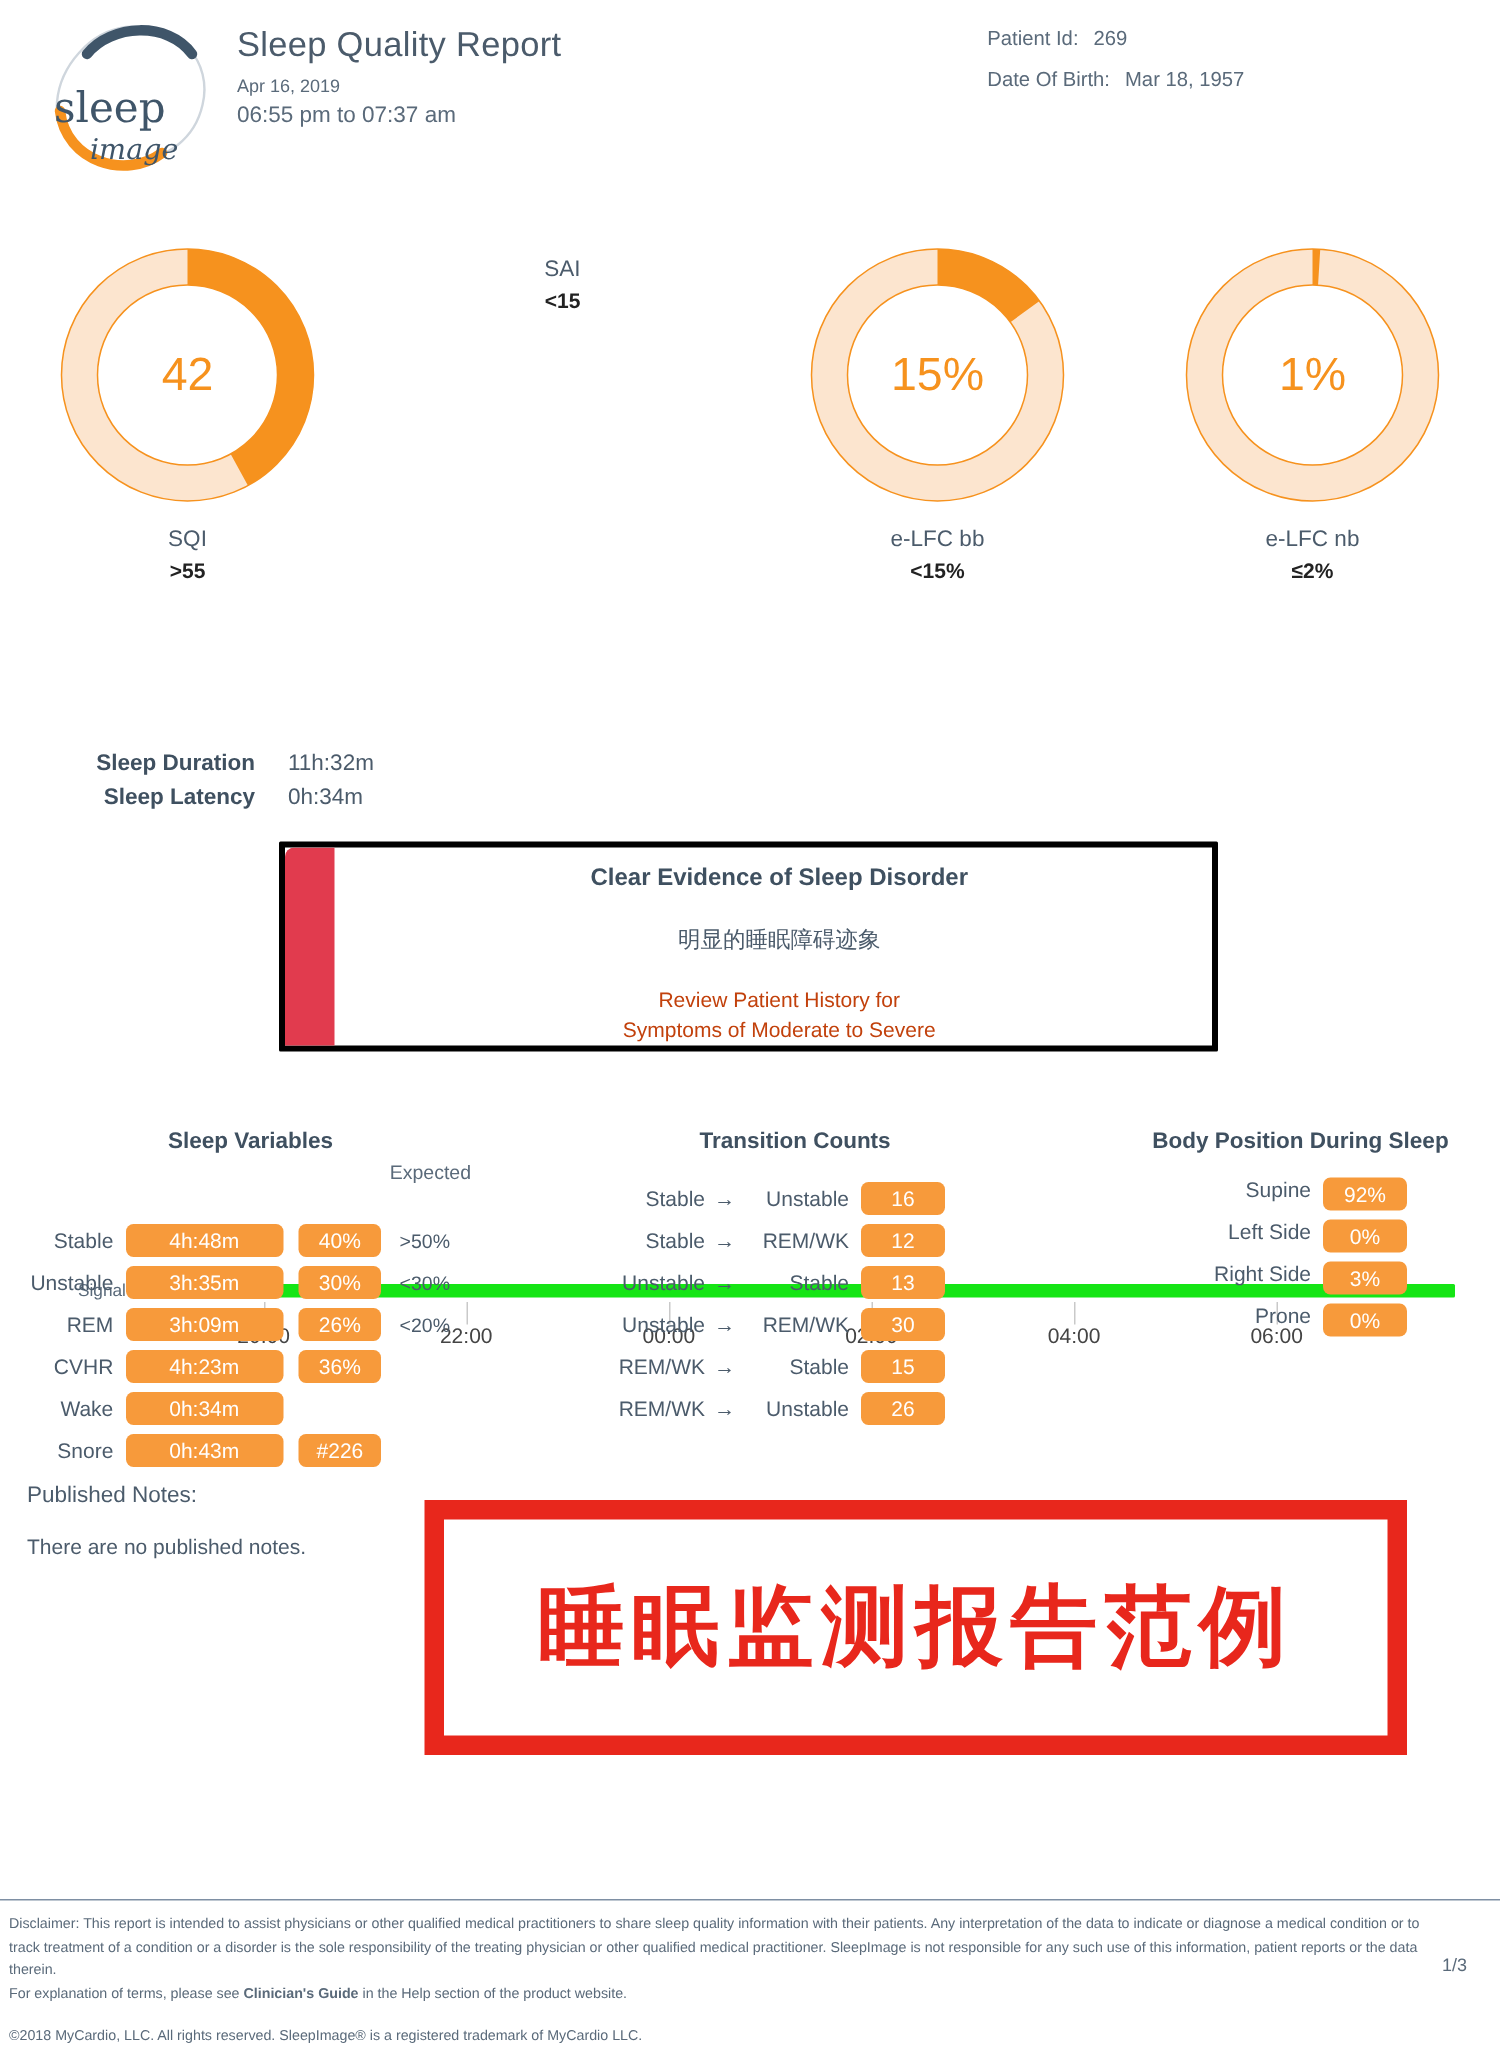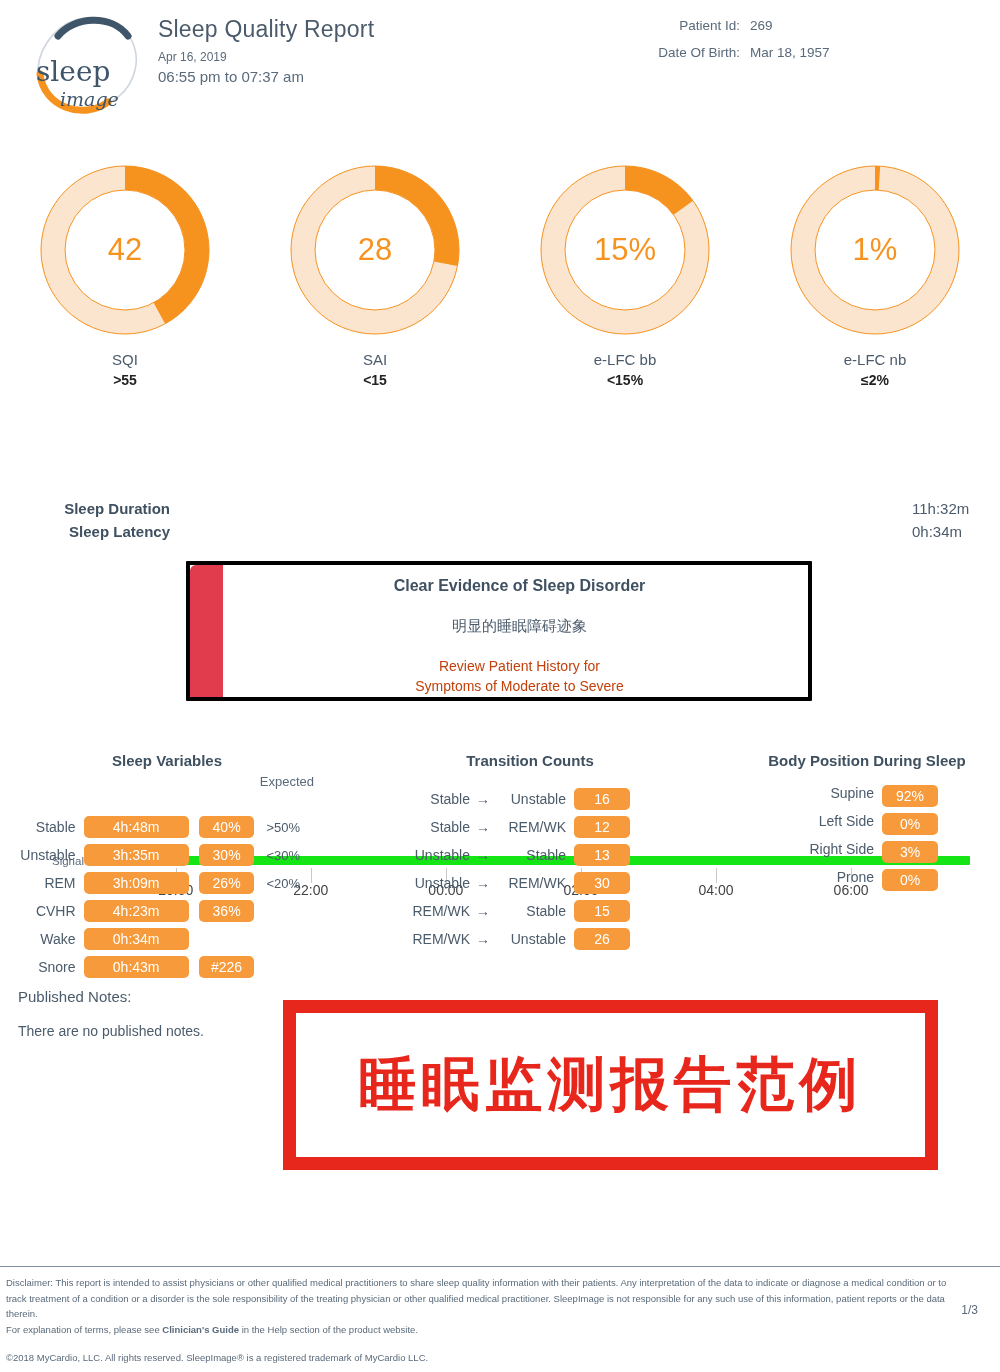--- a/index.html
+++ b/index.html
@@ -15,21 +15,21 @@
 
   
   .header { position: absolute; top: 0; left: 0; width: 1000px; height: 145px; }
   .logo-wrap { position: absolute; left: 22px; top: 8px; width: 130px; height: 125px; }
   .title-block { position: absolute; left: 158px; top: 16px; }
   .report-title { font-size: 23px; color: #4b5b6b; font-weight: 400; letter-spacing: .2px; }
   .report-date { font-size: 12px; color: #5a6a7a; margin-top: 7px; }
   .report-time { font-size: 15px; color: #5a6a7a; margin-top: 4px; }
 
   .patient-block { position: absolute; right: 158px; top: 18px; font-size: 13.5px; }
-  .pt-row { display: flex; justify-content: flex-end; margin-bottom: 12px; white-space: nowrap; }
+  .pt-row { display: flex; justify-content: flex-start; margin-bottom: 12px; white-space: nowrap; }
   .pt-label { color: #5a6a7a; text-align: right; }
   .pt-value { color: #5a6a7a; margin-left: 10px; min-width: 92px; text-align: left; }
 
   
   .donuts { position: absolute; top: 160px; left: 0; width: 1000px; display: flex; }
   .donut-cell { width: 250px; display: flex; flex-direction: column; align-items: center; }
   .donut-svg { display: block; }
   .donut-center {
     position: absolute; width: 100%; text-align: center;
     font-size: 31px; color: #F6921E; font-weight: 400;
@@ -44,21 +44,21 @@
   .signal-label { position: absolute; left: 52px; top: 430px; font-size: 11.5px; color: #5a6a7a; }
   .signal-bar {
     position: absolute; left: 92px; top: 431px; width: 878px; height: 9px;
     background: #15E515; border-radius: 1px;
   }
   .tick { position: absolute; top: 443px; width: 1px; height: 15px; background: #c9c9c9; }
   .tick-label { position: absolute; top: 457px; font-size: 14px; color: #444; transform: translateX(-50%); }
 
   
   .duration-sec { position: absolute; top: 500px; left: 0; width: 1000px; }
-  .dur-row { display: flex; justify-content: space-between; font-size: 15px; margin-bottom: 6px; }
+  .dur-row { display: flex; justify-content: flex-start; font-size: 15px; margin-bottom: 6px; }
   .dur-label { font-weight: 700; color: #3f5060; text-align: right; width: 170px; }
   .dur-value { color: #4b5b6b; width: 110px; text-align: left; padding-left: 22px; }
 
   
   .alert-box {
     position: absolute; left: 186px; top: 561px; width: 626px; height: 140px;
     border: 4px solid #000000; border-radius: 1px; background: #ffffff; overflow: hidden;
   }
   .alert-bar { position: absolute; left: 0; top: 0; width: 33px; height: 160px; background: #E13B4E; border-radius: 6px 0 0 6px; }
   .alert-content { position: absolute; left: 33px; top: 0; width: 593px; height: 160px; text-align: center; padding-top: 12px; }
@@ -167,29 +167,20 @@
             <circle cx="90" cy="90" r="72" fill="none" stroke="#F6921E" stroke-width="24" stroke-dasharray="190.0035236891107 262.3858184278195" transform="rotate(-90 90 90)"></circle>
             <circle cx="90" cy="90" r="84" fill="none" stroke="#F6921E" stroke-width="1"></circle>
             <circle cx="90" cy="90" r="60" fill="none" stroke="#F6921E" stroke-width="1"></circle>
           </svg>
           <div class="donut-center">42</div>
         </div>
         <div class="donut-label">SQI</div>
         <div class="donut-target">&gt;55</div>
       </div>
       <div class="donut-cell">
-        <div class="donut-holder">
-          <svg class="donut-svg" width="180" height="180" viewBox="0 0 180 180">
-            <circle cx="90" cy="90" r="72" fill="none" stroke="#FCE5CF" stroke-width="24"></circle>
-            <circle cx="90" cy="90" r="72" fill="none" stroke="#F6921E" stroke-width="24" stroke-dasharray="126.66901579274047 325.7203263241897" transform="rotate(-90 90 90)"></circle>
-            <circle cx="90" cy="90" r="84" fill="none" stroke="#F6921E" stroke-width="1"></circle>
-            <circle cx="90" cy="90" r="60" fill="none" stroke="#F6921E" stroke-width="1"></circle>
-          </svg>
-          <div class="donut-center">28</div>
-        </div>
         <div class="donut-label">SAI</div>
         <div class="donut-target">&lt;15</div>
       </div>
       <div class="donut-cell">
         <div class="donut-holder">
           <svg class="donut-svg" width="180" height="180" viewBox="0 0 180 180">
             <circle cx="90" cy="90" r="72" fill="none" stroke="#FCE5CF" stroke-width="24"></circle>
             <circle cx="90" cy="90" r="72" fill="none" stroke="#F6921E" stroke-width="24" stroke-dasharray="67.85840131753953 384.5309407993907" transform="rotate(-90 90 90)"></circle>
             <circle cx="90" cy="90" r="84" fill="none" stroke="#F6921E" stroke-width="1"></circle>
             <circle cx="90" cy="90" r="60" fill="none" stroke="#F6921E" stroke-width="1"></circle>

